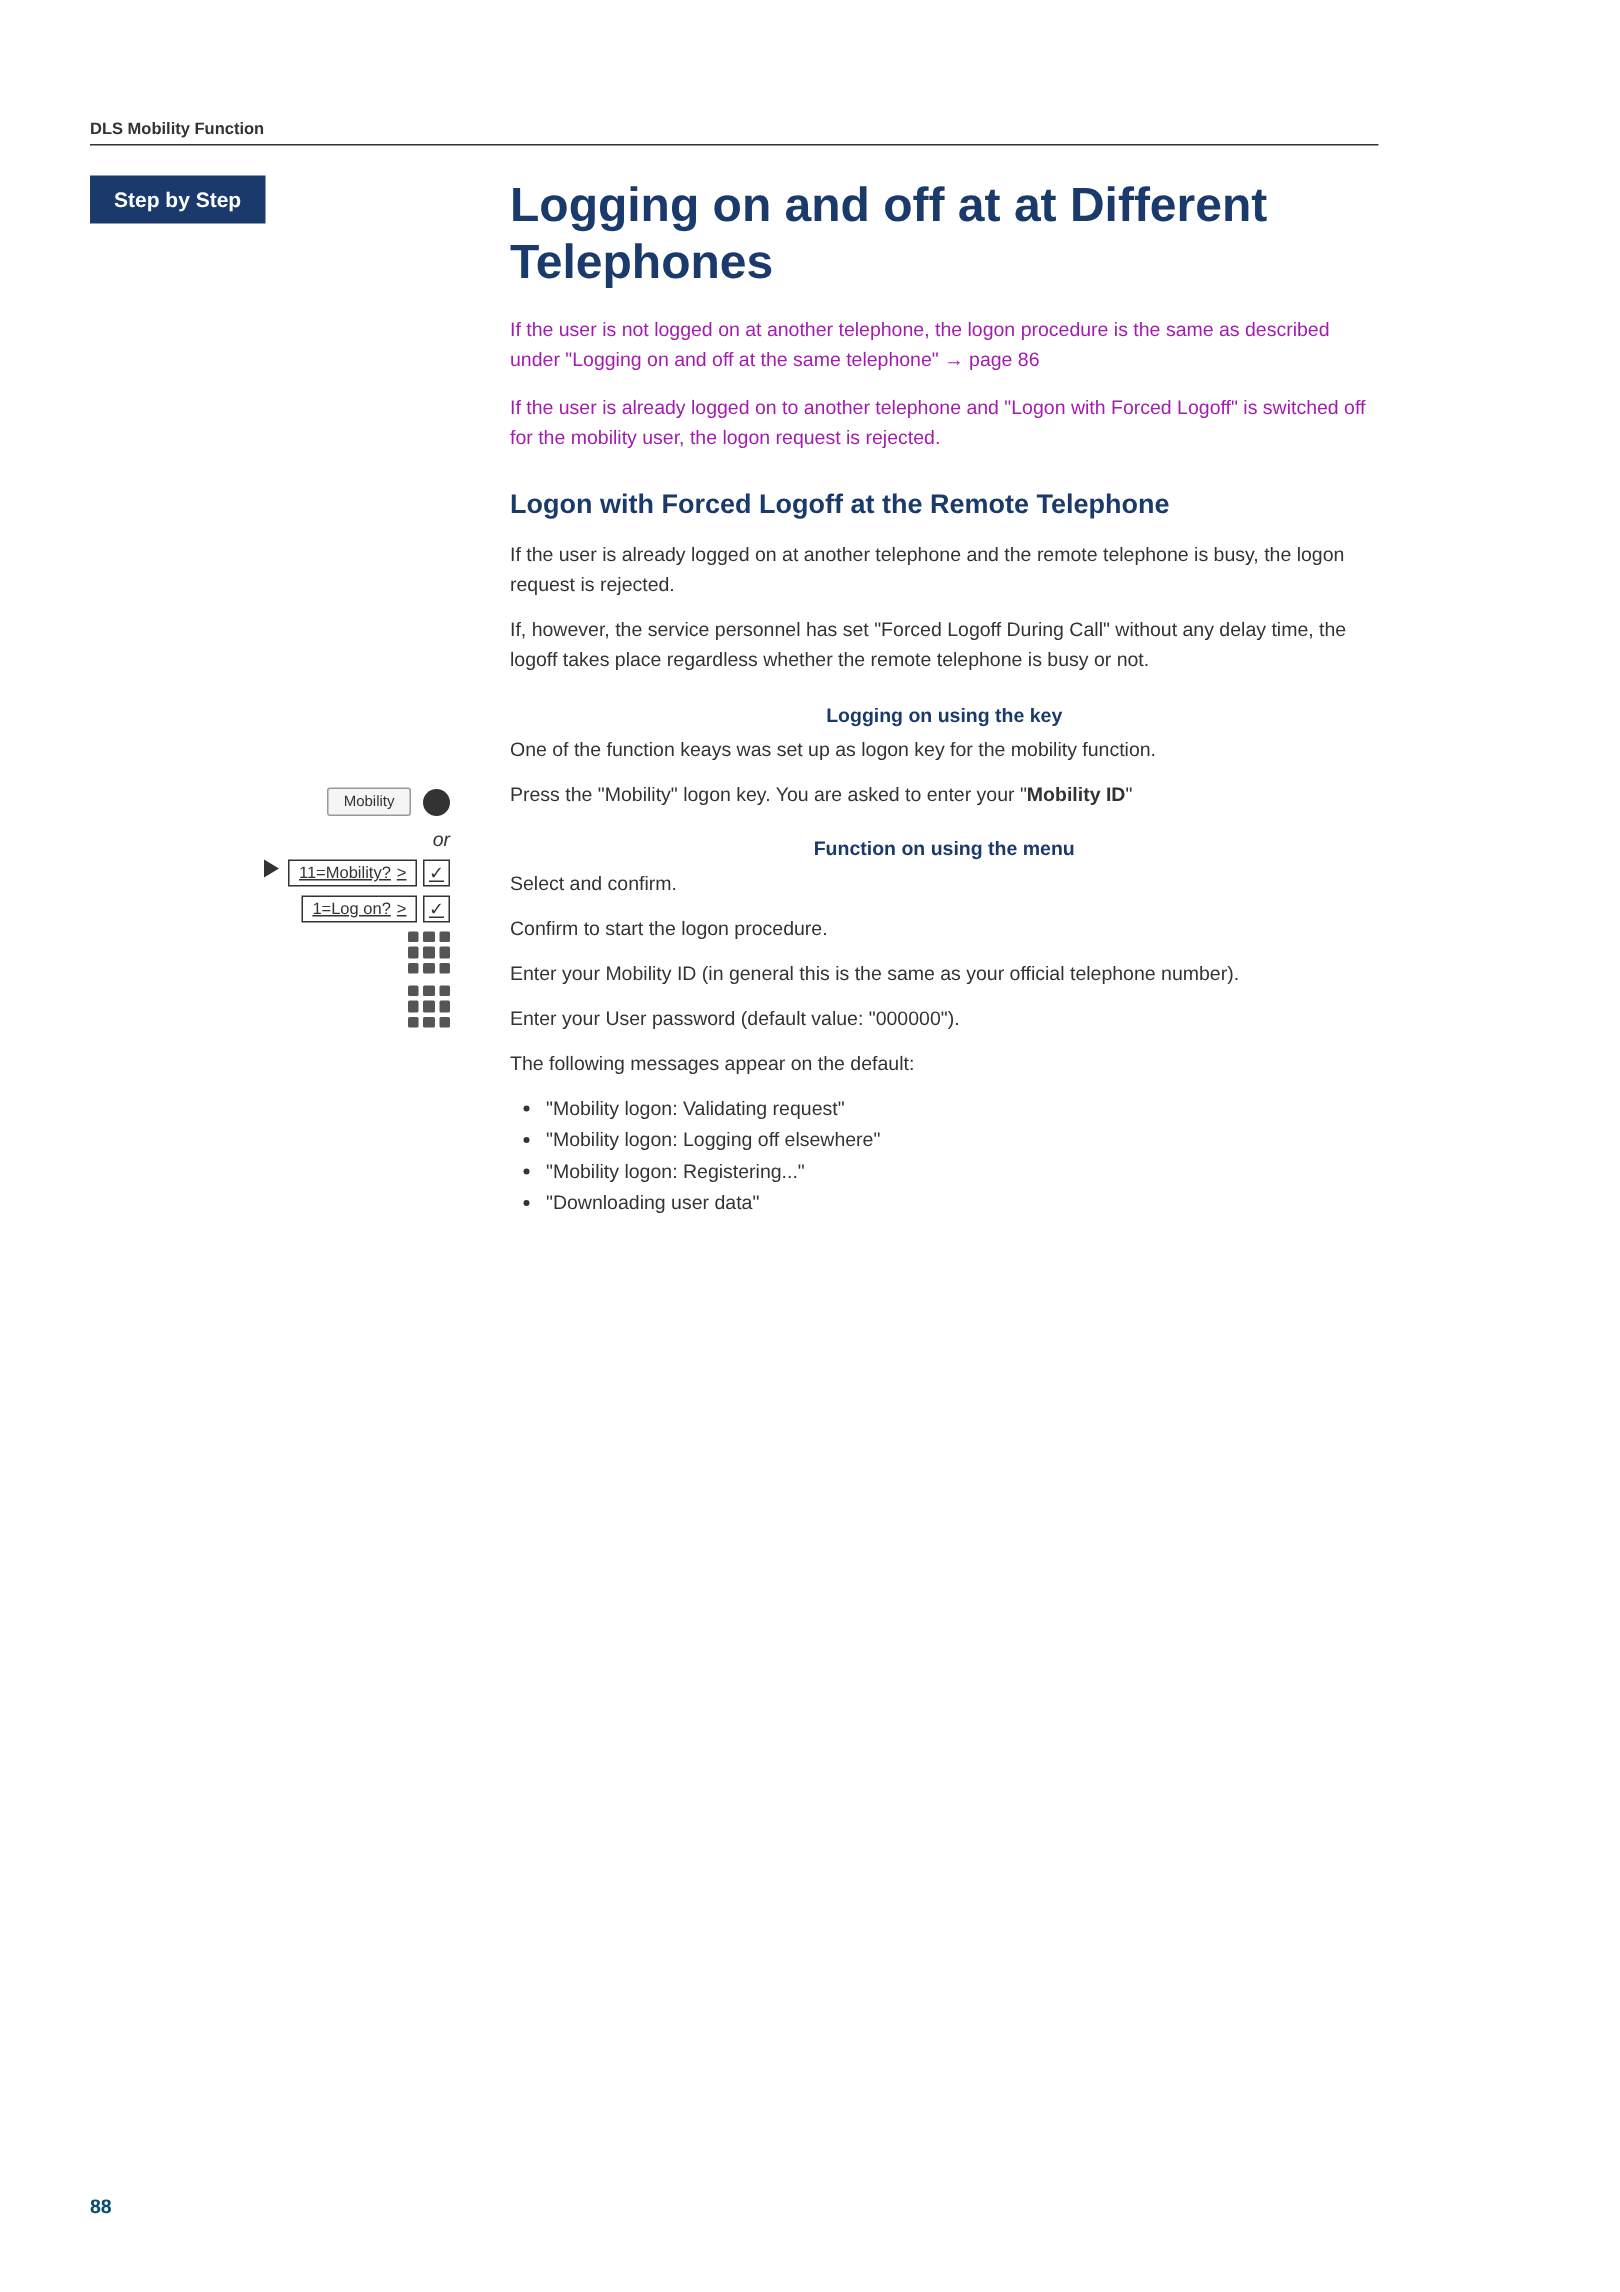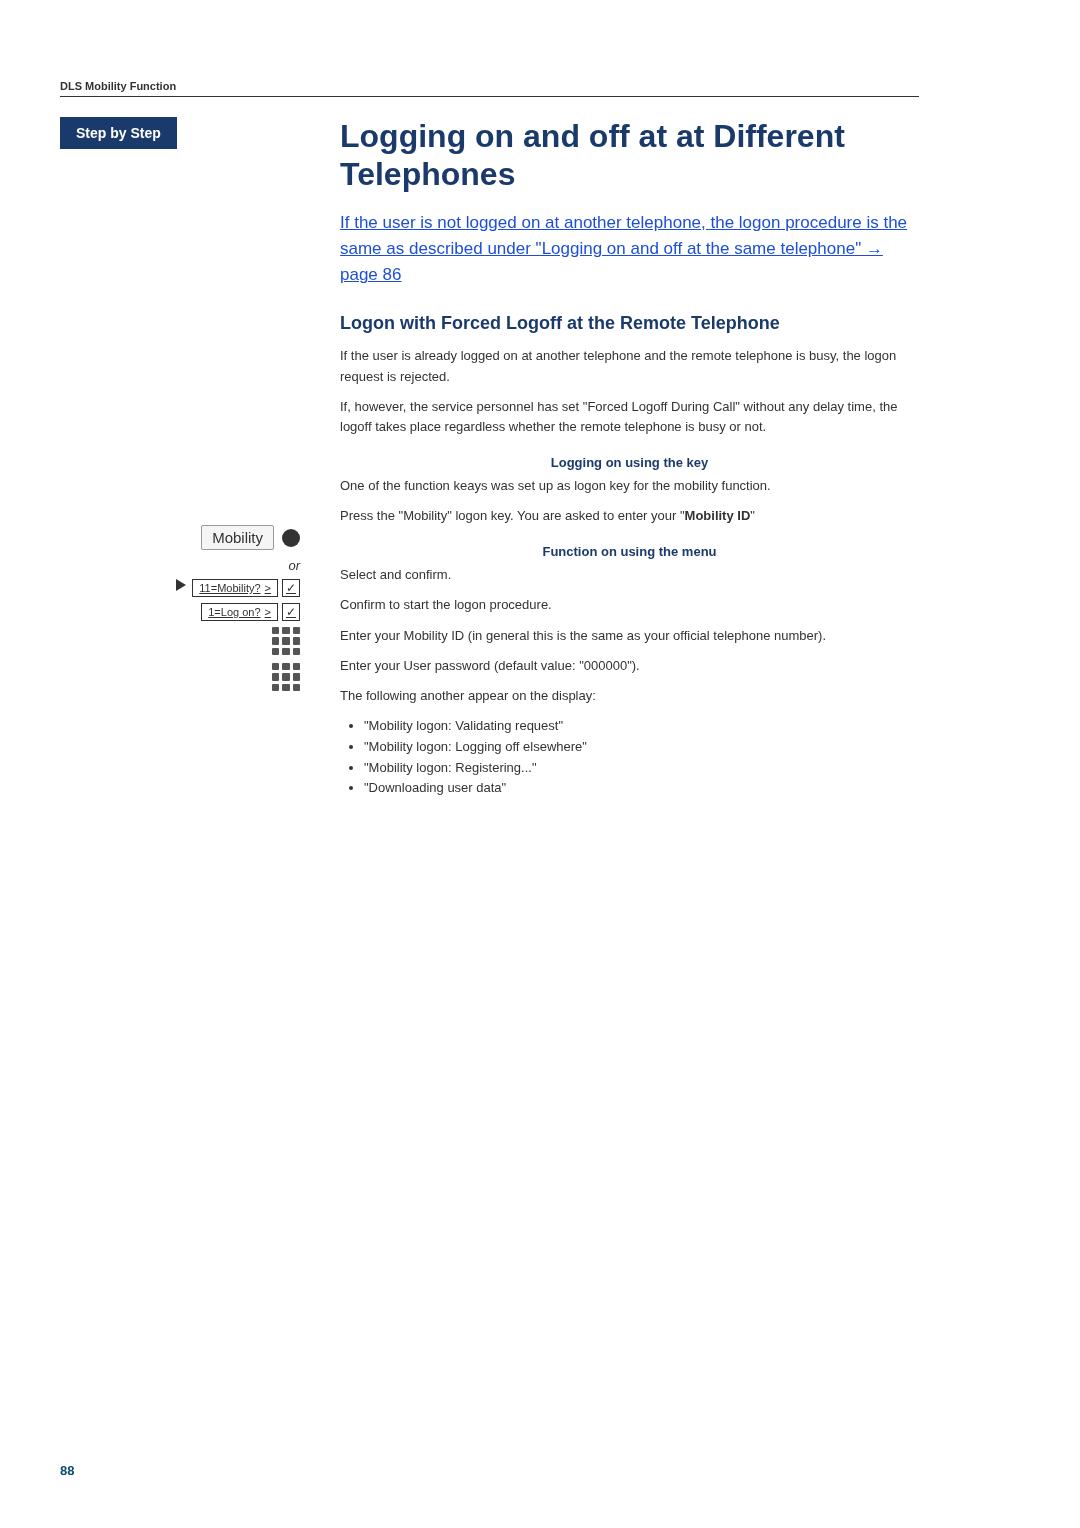--- a/index.html
+++ b/index.html
@@ -68,25 +68,24 @@
 
     .main-title {
       font-size: 32px;
       font-weight: bold;
       color: #1a3a6b;
       line-height: 1.2;
       margin-bottom: 16px;
     }
 
     .section-intro {
-      font-size: 17px;
-      color: #1d4ed8;
+      font-size: 13px;
+      color: #a21caf;
       line-height: 1.55;
       margin-bottom: 12px;
-      text-decoration: underline;
     }
 
     .section-heading {
       font-size: 18px;
       font-weight: bold;
       color: #1a3a6b;
       line-height: 1.2;
       margin-top: 24px;
       margin-bottom: 12px;
     }
@@ -122,21 +121,21 @@
       align-items: center;
       justify-content: flex-end;
       margin-bottom: 8px;
       gap: 8px;
     }
 
     .mobility-button {
       border: 1px solid #999999;
       background: #f5f5f5;
       padding: 3px 10px;
-      font-size: 15px;
+      font-size: 10px;
       color: #333333;
       border-radius: 2px;
     }
 
     .circle-indicator {
       width: 18px;
       height: 18px;
       border-radius: 50%;
       background: #333333;
       display: inline-block;
@@ -290,39 +289,40 @@
         </div>
       </div>
 
     </div>
 
     <div class="right-column">
 
       <h1 class="main-title">Logging on and off at at Different Telephones</h1>
 
       <p class="section-intro">If the user is not logged on at another telephone, the logon procedure is the same as described under "Logging on and off at the same telephone" → page 86</p>
+      <p class="section-intro">If the user is already logged on to another telephone and "Logon with Forced Logoff" is switched off for the mobility user, the logon request is rejected.</p>
 
       <h2 class="section-heading">Logon with Forced Logoff at the Remote Telephone</h2>
 
       <p class="body-text">If the user is already logged on at another telephone and the remote telephone is busy, the logon request is rejected.</p>
       <p class="body-text">If, however, the service personnel has set "Forced Logoff During Call" without any delay time, the logoff takes place regardless whether the remote telephone is busy or not.</p>
 
       <div class="sub-heading">Logging on using the key</div>
       <p class="body-text">One of the function keays was set up as logon key for the mobility function.</p>
 
       <p class="body-text">Press the "Mobility" logon key. You are asked to enter your "<span class="inline-bold">Mobility ID</span>"</p>
 
       <div class="sub-heading">Function on using the menu</div>
 
       <p class="body-text">Select and confirm.</p>
       <p class="body-text">Confirm to start the logon procedure.</p>
       <p class="body-text">Enter your Mobility ID (in general this is the same as your official telephone number).</p>
       <p class="body-text">Enter your User password (default value: "000000").</p>
 
-      <p class="body-text">The following another appear on the display:</p>
+      <p class="body-text">The following messages appear on the default:</p>
       <ul class="bullet-list">
         <li>"Mobility logon: Validating request"</li>
         <li>"Mobility logon: Logging off elsewhere"</li>
         <li>"Mobility logon: Registering..."</li>
         <li>"Downloading user data"</li>
       </ul>
 
     </div>
   </div>
 

